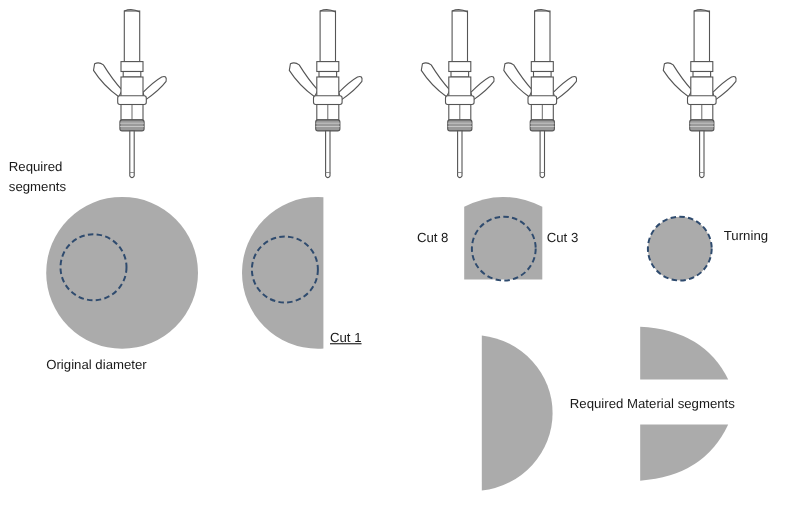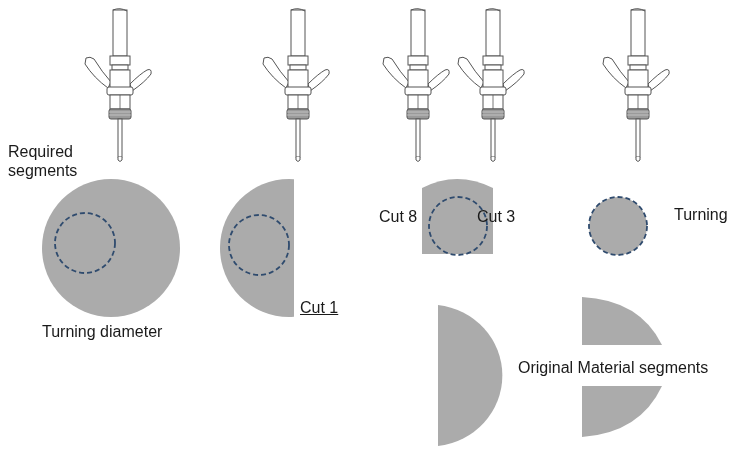--- a/index.html
+++ b/index.html
@@ -1,19 +1,19 @@
 <!DOCTYPE html>
 <html><head>
 <meta charset="utf-8">
 <style>
   html, body { margin: 0; padding: 0; background: #ffffff; }
   body { width: 733px; height: 461px; position: relative; overflow: hidden;
          font-family: "Liberation Sans", "DejaVu Sans", sans-serif; }
   #canvas { position: absolute; left: 0; top: 0; width: 733px; height: 461px; }
-  .label { position: absolute; font-size: 16px; color: #1a1a1a; line-height: 19px; white-space: nowrap; }
+  .label { position: absolute; font-size: 12px; color: #1a1a1a; line-height: 19px; white-space: nowrap; }
 </style>
 </head>
 <body>
 
 <svg id="canvas" viewBox="0 0 733 461" xmlns="http://www.w3.org/2000/svg">
   <defs>
     <g id="tool-glyph">
 
       <rect x="-7" y="10" width="14" height="46" fill="#fff" stroke="#555" stroke-width="1"></rect>
       <path d="M-7 10 Q0 7 7 11" fill="none" stroke="#555" stroke-width="1"></path>
@@ -63,18 +63,18 @@
 
   <path d="M438 305 A73 71 0 0 1 438 446 Z" fill="#ababab"></path>
   <path d="M582 297 Q640 300 662 345 L582 345 Z" fill="#ababab"></path>
   <path d="M582 386 L662 386 Q640 433 582 437 Z" fill="#ababab"></path>
 </svg>
 
 <div class="label" style="left:8px; top:142px;">
   <div>Required</div>
   <div>segments</div>
 </div>
-<div class="label" style="left:42px; top:322px;">Turning diameter</div>
+<div class="label" style="left:42px; top:322px;">Original diameter</div>
 <div class="label" style="left:300px; top:298px;text-decoration:underline;">Cut 1</div>
 <div class="label" style="left:379px; top:207px;">Cut 8</div>
-<div class="label" style="left:477px; top:207px;">Cut 3</div>
-<div class="label" style="left:674px; top:205px;text-align:right;">Turning</div>
-<div class="label" style="left:518px; top:358px;">Original Material segments</div>
+<div class="label" style="left:497px; top:207px;">Cut 3</div>
+<div class="label" style="left:658px; top:205px;text-align:right;">Turning</div>
+<div class="label" style="left:518px; top:358px;">Required Material segments</div>
 
 </body></html>

